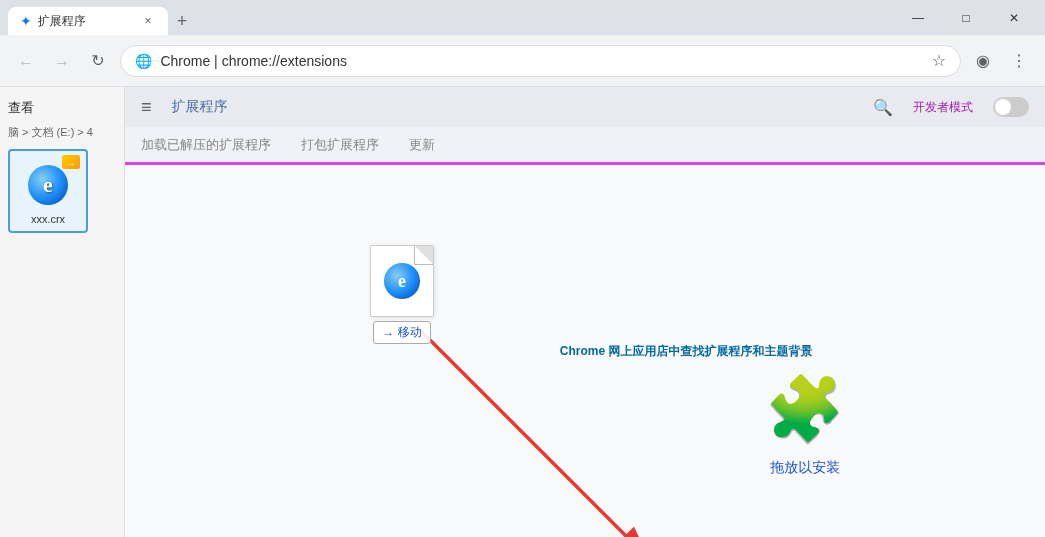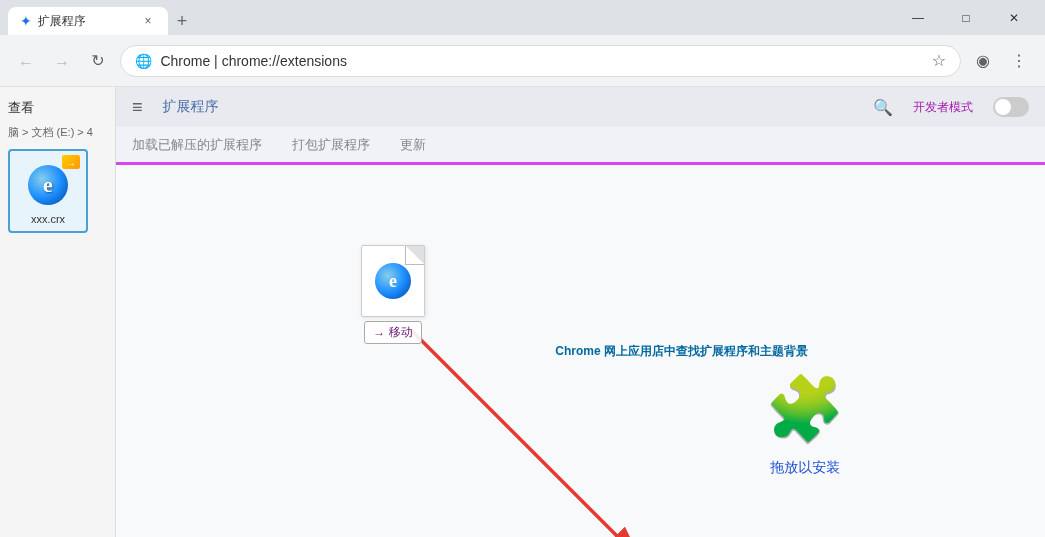--- a/index.html
+++ b/index.html
@@ -150,21 +150,21 @@
 
     
     .main-layout {
       display: flex;
       flex: 1;
       overflow: hidden;
     }
 
     
     .file-panel {
-      width: 116px;
+      width: 125px;
       background: #f5f5f5;
       border-right: 1px solid #ddd;
       display: flex;
       flex-direction: column;
       padding: 8px;
       flex-shrink: 0;
     }
 
     .file-panel-label {
       font-size: 13px;
@@ -425,21 +425,21 @@
       font-family: serif;
       color: #fff;
     }
 
     .move-label {
       background: rgba(255,255,255,0.9);
       border: 1px solid #aaa;
       border-radius: 3px;
       padding: 2px 8px;
       font-size: 12px;
-      color: #701a75;
+      color: #1d4ed8;
       margin-top: 4px;
     }
 
     
     .drop-target {
       display: flex;
       flex-direction: column;
       align-items: center;
       gap: 12px;
       position: absolute;

